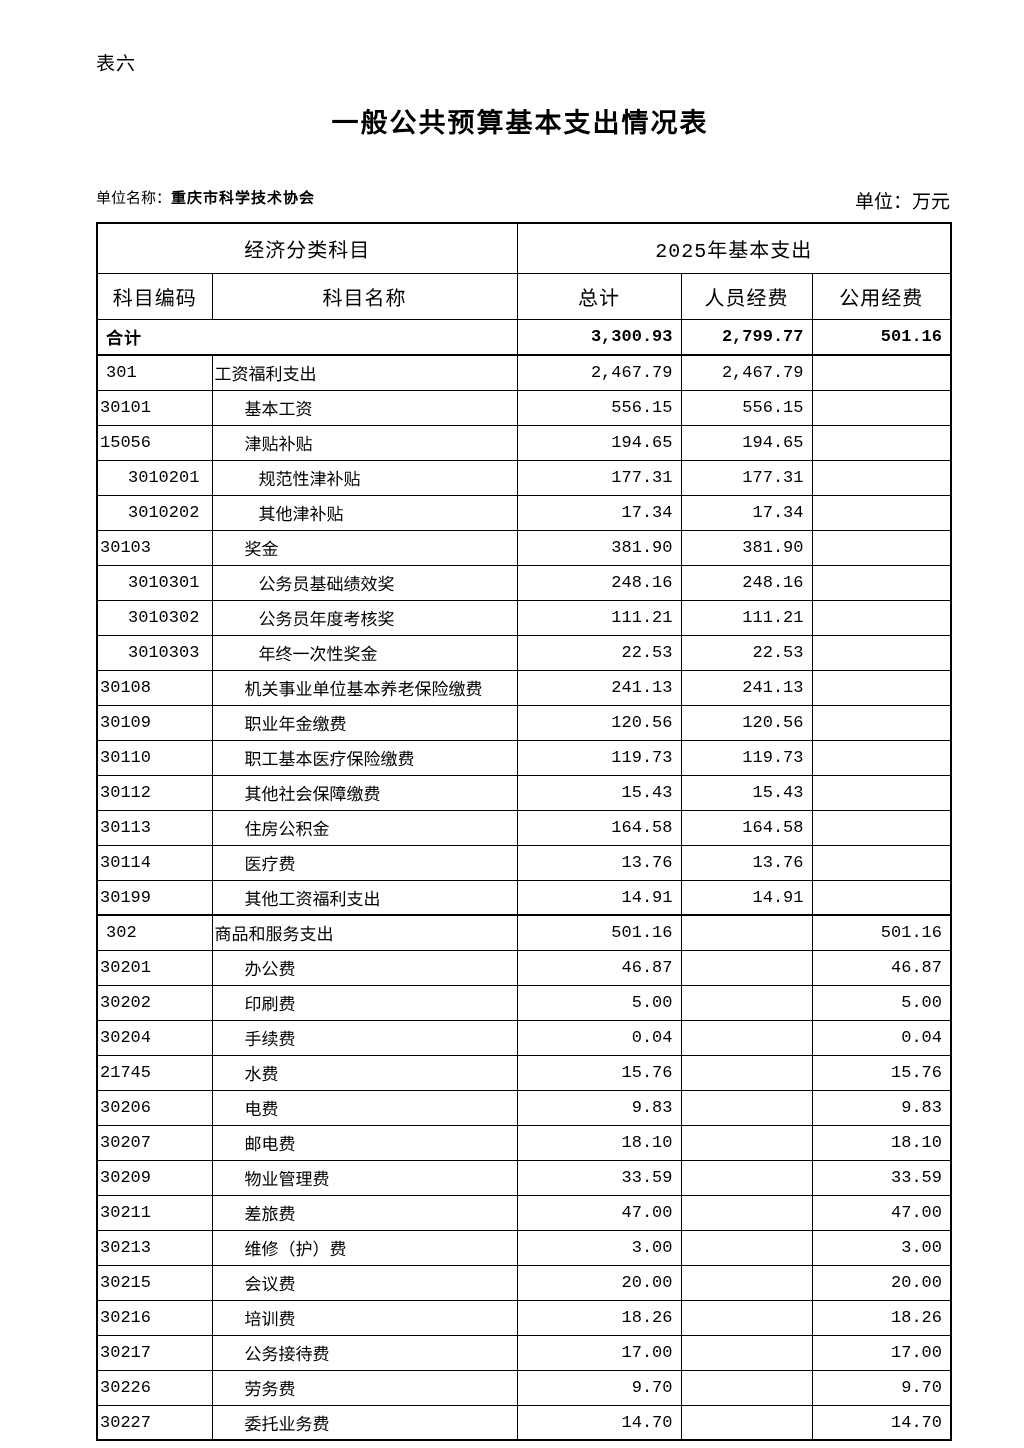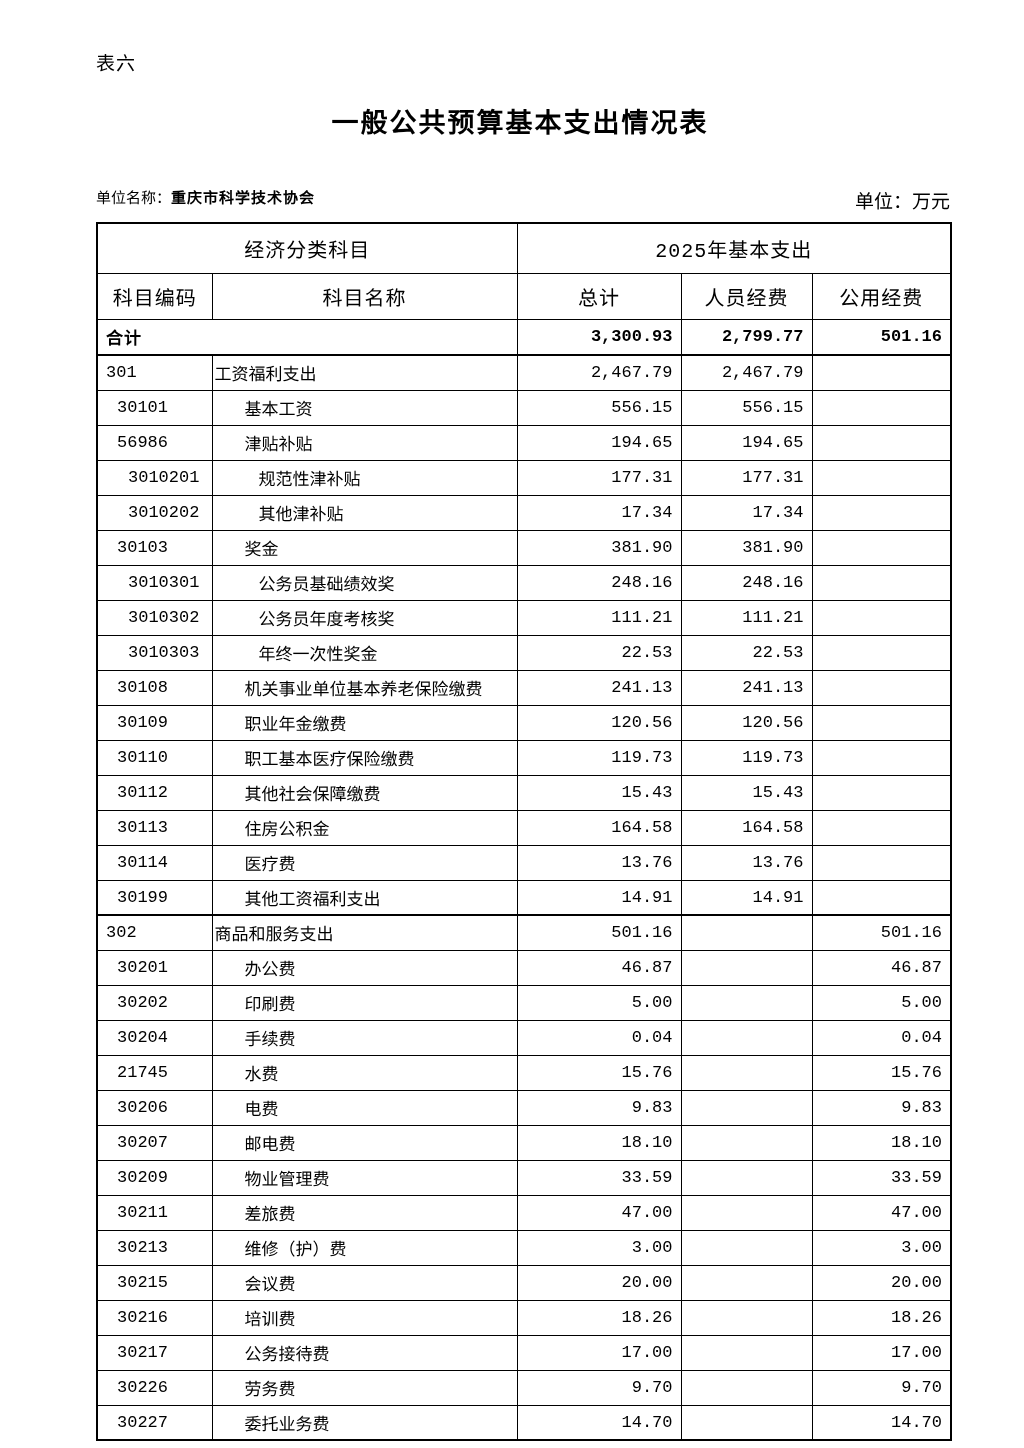--- a/index.html
+++ b/index.html
@@ -126,21 +126,21 @@
     font-size: 18px;
     letter-spacing: 1px;
   }
 
   td.code    { text-align: left; }
   td.name    { text-align: left; }
   td.num     { text-align: right; padding-right: 10px; }
 
   
   td.code.lvl1 { }
-  td.code.lvl2 { padding-left: 19px; }
+  td.code.lvl2 { padding-left: 2px; }
   td.code.lvl3 { padding-left: 30px; margin-top: 48px; }
   td.name.lvl1 { padding-left: 2px; }
   td.name.lvl2 { padding-left: 32px; }
   td.name.lvl3 { padding-left: 46px; }
 
   
   table.budget tr.sep-strong td { border-top-width: 2px; }
 </style>
 </head>
 <body>
@@ -195,21 +195,21 @@
             <td class="num"></td>
           </tr>
           <tr>
             <td class="code lvl2">30101</td>
             <td class="name lvl2">基本工资</td>
             <td class="num">556.15</td>
             <td class="num">556.15</td>
             <td class="num"></td>
           </tr>
           <tr>
-            <td class="code lvl2">56986</td>
+            <td class="code lvl2">15056</td>
             <td class="name lvl2">津贴补贴</td>
             <td class="num">194.65</td>
             <td class="num">194.65</td>
             <td class="num"></td>
           </tr>
           <tr>
             <td class="code lvl3">3010201</td>
             <td class="name lvl3">规范性津补贴</td>
             <td class="num">177.31</td>
             <td class="num">177.31</td>

